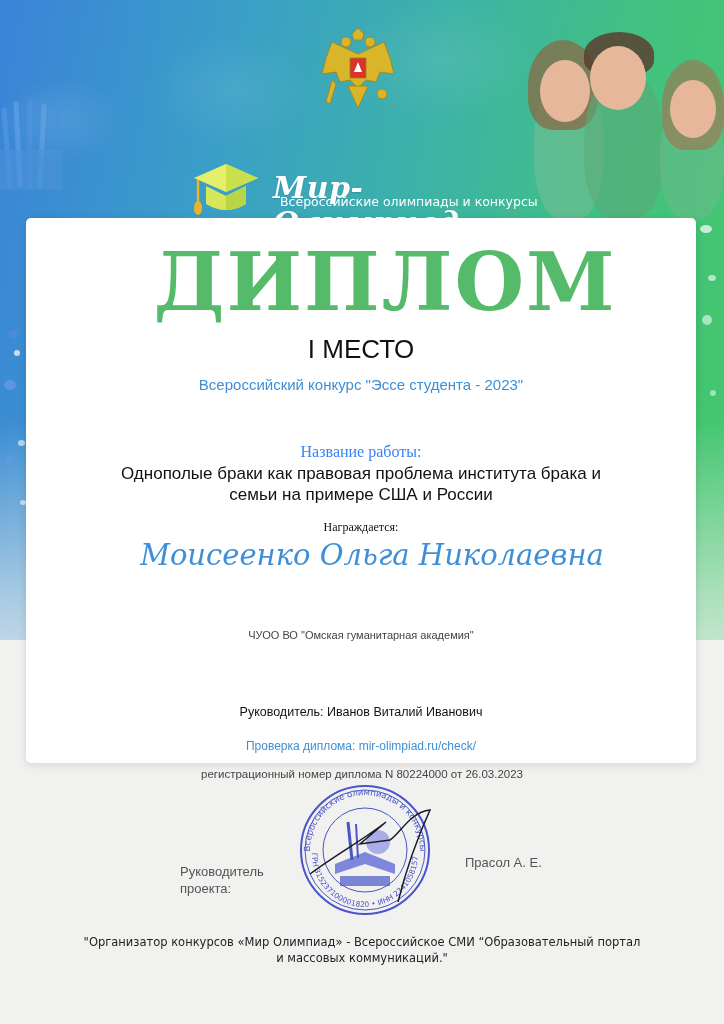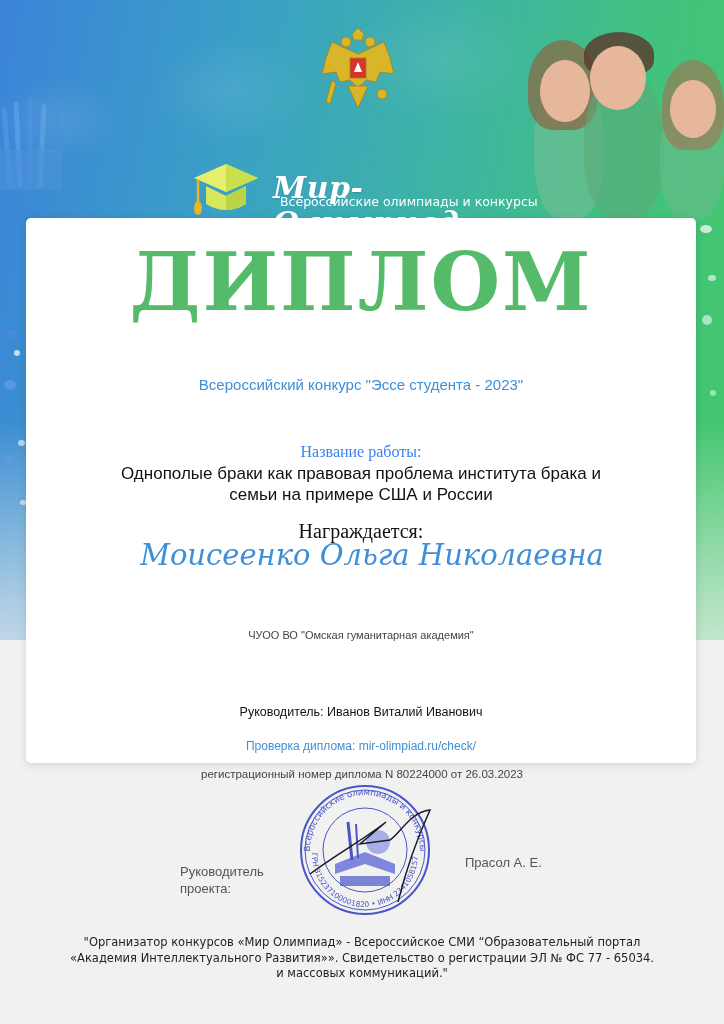--- a/index.html
+++ b/index.html
@@ -56,27 +56,27 @@
 
   
   .card {
     position: absolute; left: 26px; top: 218px; width: 670px; height: 545px;
     background: #ffffff; border-radius: 5px;
     box-shadow: 0 2px 8px rgba(0,0,0,0.12);
   }
   .center { position: absolute; left: 0; width: 100%; text-align: center; }
   .title {
     top: 14px; font-family: "DejaVu Serif", serif; font-weight: bold;
-    font-size: 80px; color: #55bb6a; letter-spacing: 2px; line-height: 100px;
+    font-size: 80px; color: #55bb6a; letter-spacing: 2px; line-height: 100px; margin-left: 24px;
   }
   .place { top: 116px; font-size: 26px; color: #111111; }
   .contest { top: 158px; font-size: 15px; color: #3d8fd6; }
   .work-label { top: 225px; font-family: "Liberation Serif", serif; font-size: 16px; color: #3b82f6; }
   .work-title { top: 245px; font-size: 17px; color: #111; line-height: 21px; padding: 0 84px; }
-  .award-label { top: 302px; font-family: "Liberation Serif", serif; font-size: 20px; color: #111; }
+  .award-label { top: 302px; font-family: "Liberation Serif", serif; font-size: 12px; color: #111; }
   .awardee {
     top: 320px; font-family: "DejaVu Serif", serif; font-style: italic;
     font-size: 29px; color: #3f8fd8; margin-left: 11px;
   }
   .org { top: 411px; font-size: 11px; color: #444; }
   .supervisor { top: 487px; font-size: 12.5px; color: #111; }
   .check { top: 521px; font-size: 12px; color: #3d8fd6; }
 
   
   .regnum { position: absolute; left: 0; width: 724px; top: 768px; text-align: center; font-size: 11.5px; color: #444; }
@@ -153,20 +153,21 @@
     <path d="M36 40 L56 30 L56 48 Q46 54 36 54 Z" fill="#b9d444"></path>
     <line x1="8" y1="24" x2="8" y2="48" stroke="#e9b42a" stroke-width="2.5"></line>
     <ellipse cx="8" cy="52" rx="4" ry="7" fill="#e9b42a"></ellipse>
   </svg>
   <div class="logo-title">Мир-Олимпиад</div>
   <div class="logo-sub">Всероссийские олимпиады и конкурсы</div>
 </div>
 
 <div class="card">
   <div class="center title">ДИПЛОМ</div>
+  <div class="center place">I МЕСТО</div>
   <div class="center contest">Всероссийский конкурс "Эссе студента - 2023"</div>
   <div class="center work-label">Название работы:</div>
   <div class="center work-title">Однополые браки как правовая проблема института брака и семьи на примере США и России</div>
   <div class="center award-label">Награждается:</div>
   <div class="center awardee">Моисеенко Ольга Николаевна</div>
   <div class="center org">ЧУОО ВО "Омская гуманитарная академия"</div>
   <div class="center supervisor">Руководитель: Иванов Виталий Иванович</div>
   <div class="center check">Проверка диплома: mir-olimpiad.ru/check/</div>
 </div>
 
@@ -200,15 +201,14 @@
   <line x1="66" y1="42" x2="68" y2="76" stroke="#4a55c8" stroke-width="2"></line>
   <circle cx="88" cy="60" r="12" fill="#7a84e0" opacity=".6"></circle>
 
   <path d="M20 92 C50 70, 70 60, 96 40 L70 62 L100 58 C110 52, 120 30, 140 28 C130 50, 118 80, 108 120" fill="none" stroke="#1a1a2a" stroke-width="1.5"></path>
 </svg>
 
 <div class="sig-name">Прасол А. Е.</div>
 
 <div class="footer">
   <div>"Организатор конкурсов «Мир Олимпиад» - Всероссийское СМИ “Образовательный портал</div>
-  <div>«Академия Интеллектуального Развития»». Свидетельство о регистрации ЭЛ № ФС 77 - 65034.</div>
   <div>и массовых коммуникаций."</div>
 </div>
 
 </body></html>

